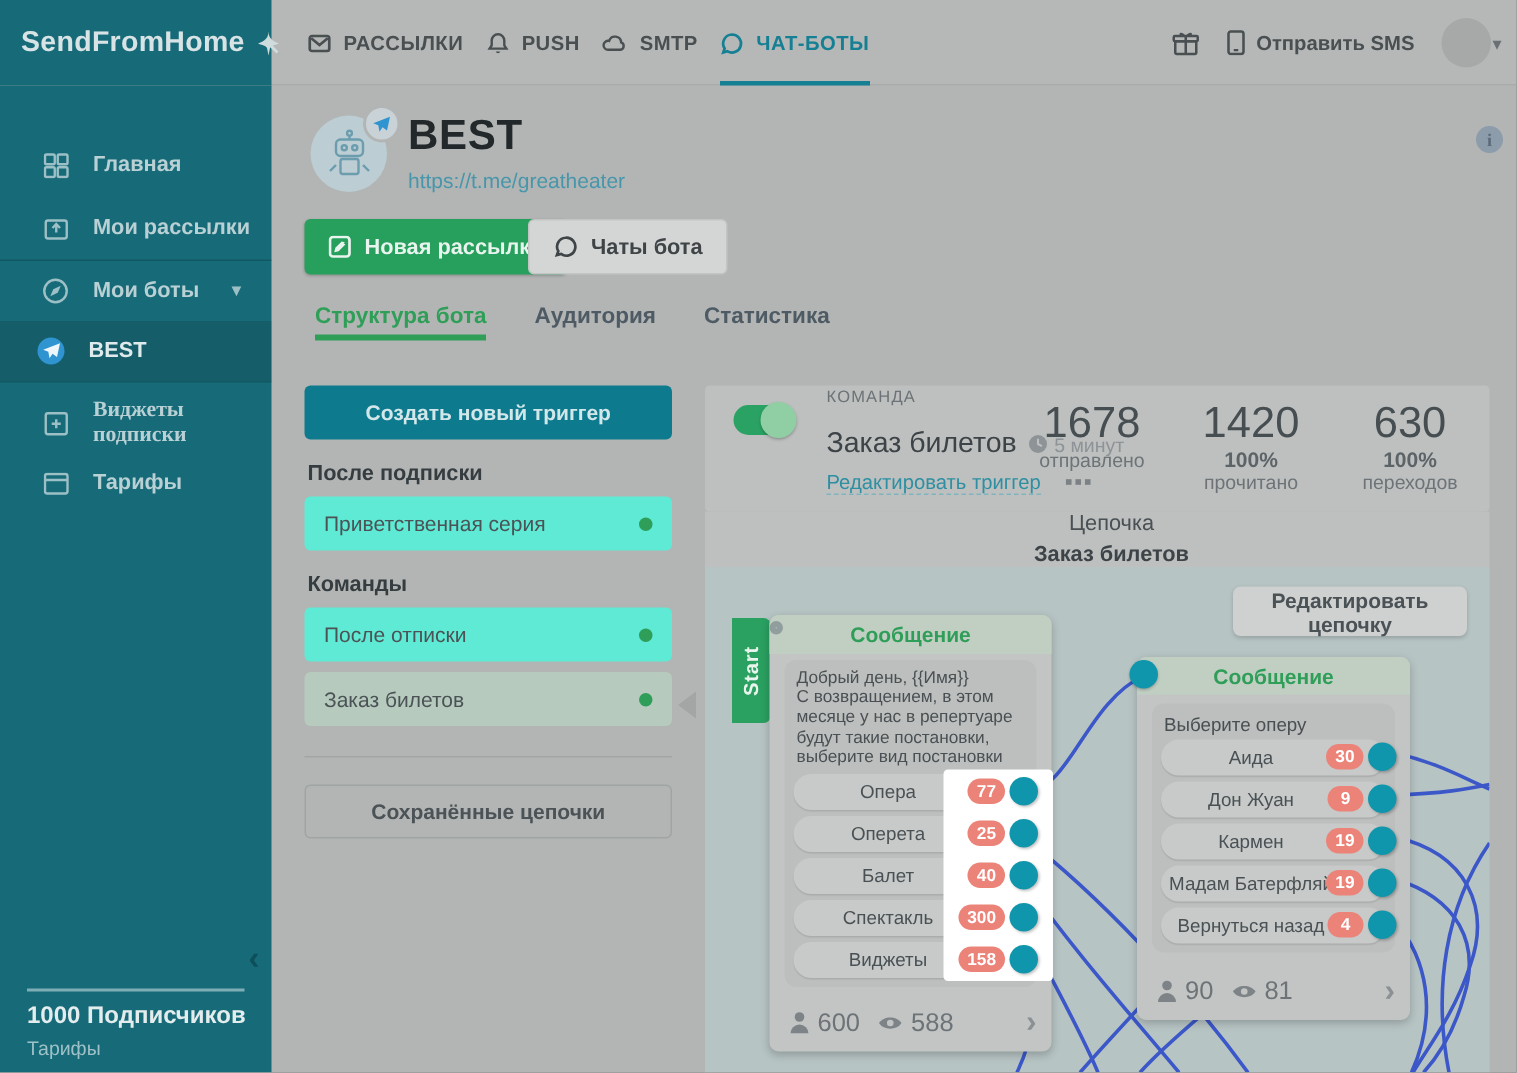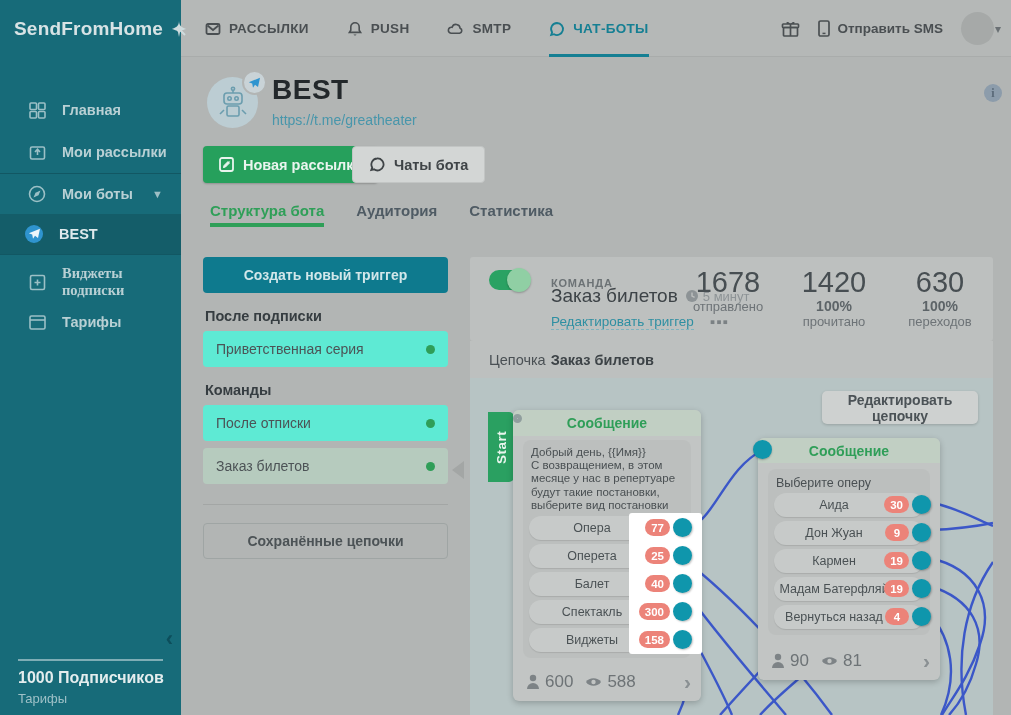--- a/index.html
+++ b/index.html
@@ -8,21 +8,21 @@
     position:relative; width:1011px; height:715px; overflow:hidden;
     background:#b2b5b4;
     font-family:"Liberation Sans","DejaVu Sans",sans-serif;
     -webkit-font-smoothing:antialiased;
   }
   
   .topbar{ position:absolute; left:0; top:0; width:1011px; height:57px; background:#b5b8b7; border-bottom:1px solid #a9acab;}
   .logo{ position:absolute; left:0; top:0; width:181px; height:57px; background:#176b79;
     display:flex; align-items:center; padding-left:14px; gap:6px;
     color:#d8e3e5; font-size:19px; font-weight:bold; letter-spacing:.2px;}
-  .nav{ position:absolute; left:205px; top:0; height:57px; display:flex; align-items:center; gap:38px;}
+  .nav{ position:absolute; left:205px; top:0; height:57px; display:flex; align-items:center; gap:15px;}
   .nav-item{ display:flex; align-items:center; gap:8px; height:57px;
     font-size:13.5px; font-weight:bold; color:#4a4f52; letter-spacing:.3px; cursor:pointer; border-bottom:3px solid transparent; padding-top:3px;}
   .nav-item.active{ color:#157f93; border-bottom-color:#157f93;}
   .topbar-right{ position:absolute; right:10px; top:0; height:57px; display:flex; align-items:center; gap:18px;}
   .sms-link{ display:flex; align-items:center; gap:7px; font-size:13.5px; font-weight:bold; color:#4a4f52; cursor:pointer;}
   .avatar{ width:33px; height:33px; border-radius:50%; background:#a6a9a8;}
   .caret{ color:#6a7074; font-size:12px; margin-left:-8px;}
   
   .sidebar{ position:absolute; left:0; top:57px; width:181px; height:658px; background:#176b79; color:#b9d0d4;}
   .sb-item{ position:absolute; left:0; width:181px; height:40px; display:flex; align-items:center; gap:16px;
@@ -63,35 +63,35 @@
   .gdot{ width:9px; height:9px; border-radius:50%; background:#2f9e58;}
   .trig-hr{ margin:20px 0 18px; border:none; border-top:1px solid #a3a6a5;}
   .btn-outline{ width:100%; height:36px; background:transparent; border:1px solid #9fa5a4; border-radius:4px;
     color:#4c5356; font-size:14px; font-weight:bold; cursor:pointer;}
   .panel-arrow{ position:absolute; left:452px; top:461px; width:0; height:0; cursor:pointer;
     border-top:9px solid transparent; border-bottom:9px solid transparent; border-right:12px solid #a3a6a5;}
   
   .cmd{ position:absolute; left:470px; top:257px; width:523px; height:84px; background:#bdc0bf; border-radius:3px;}
   .toggle{ position:absolute; left:19px; top:13px; width:40px; height:20px; border-radius:10px; background:#2aa263; cursor:pointer;}
   .toggle .knob{ position:absolute; right:-2px; top:-2px; width:24px; height:24px; border-radius:50%; background:#90cfa4; box-shadow:0 1px 2px rgba(0,0,0,.25);}
-  .cmd-kind{ position:absolute; left:81px; top:20px; font-size:11px; font-weight:bold; letter-spacing:.8px; color:#6c7275;}
+  .cmd-kind{ position:absolute; left:81px; top:2px; font-size:11px; font-weight:normal; letter-spacing:.8px; color:#6c7275;}
   .cmd-title-row{ position:absolute; left:81px; top:28px; display:flex; align-items:center; gap:7px;}
   .cmd-title{ font-size:19px; color:#3d4347;}
   .cmd-delay{ display:flex; align-items:center; gap:4px; font-size:13px; color:#8d9396;}
   .cmd-edit-row{ position:absolute; left:81px; top:57px; display:flex; align-items:center; gap:16px;}
   .cmd-edit{ font-size:13.5px; color:#2e8fa2; border-bottom:1px dashed #7fb4bf; cursor:pointer;}
   .cmd-more{ color:#7b8184; font-size:15px; letter-spacing:1px; cursor:pointer; line-height:0;}
   .stats{ position:absolute; right:14px; top:9px; display:flex; gap:28px;}
   .stat{ text-align:center; min-width:78px;}
   .stat-value{ font-size:29px; color:#474e52;}
   .stat-pct{ font-size:14px; font-weight:bold; color:#5d6468; line-height:15px;text-align:center;}
   .stat-label{ font-size:13px; color:#6d7377; line-height:15px;}
   
   .chainbar{ position:absolute; left:470px; top:341px; width:523px; height:37px; background:#bdc0bf;
-    display:flex; align-items:center; padding-left:19px; font-size:14.5px; color:#4a5054; gap:5px;}
+    display:flex; align-items:center; padding-left:19px; font-size:14.5px; color:#4a5054; gap:5px;flex-direction:column;}
   .chainbar b{ color:#3d4347;}
   .canvas{ position:absolute; left:470px; top:378px; width:523px; height:337px; background:#b7c4c4;}
   .curves{ position:absolute; left:0; top:0;}
   .edit-chain{ position:absolute; left:352px; top:13px; width:156px; height:33px; background:#ced1d0; border:none;
     border-radius:5px; color:#4b5256; font-size:14px; font-weight:bold; cursor:pointer; box-shadow:0 1px 3px rgba(0,0,0,.18);}
   .start-tag{ position:absolute; left:18px; top:34px; width:26px; height:70px; background:#2aa061; border-radius:5px 0 0 5px;
     color:#e8f5ed; font-size:13.5px; font-weight:bold; letter-spacing:.5px;
     writing-mode:vertical-rl; transform:rotate(180deg); display:flex; align-items:center; justify-content:center; cursor:grab;}
   .node{ position:absolute; background:#c2c5c4; border-radius:6px; box-shadow:0 2px 6px rgba(0,0,0,.22);}
   .node1{ left:43px; top:32px; width:188px; height:291px;}

